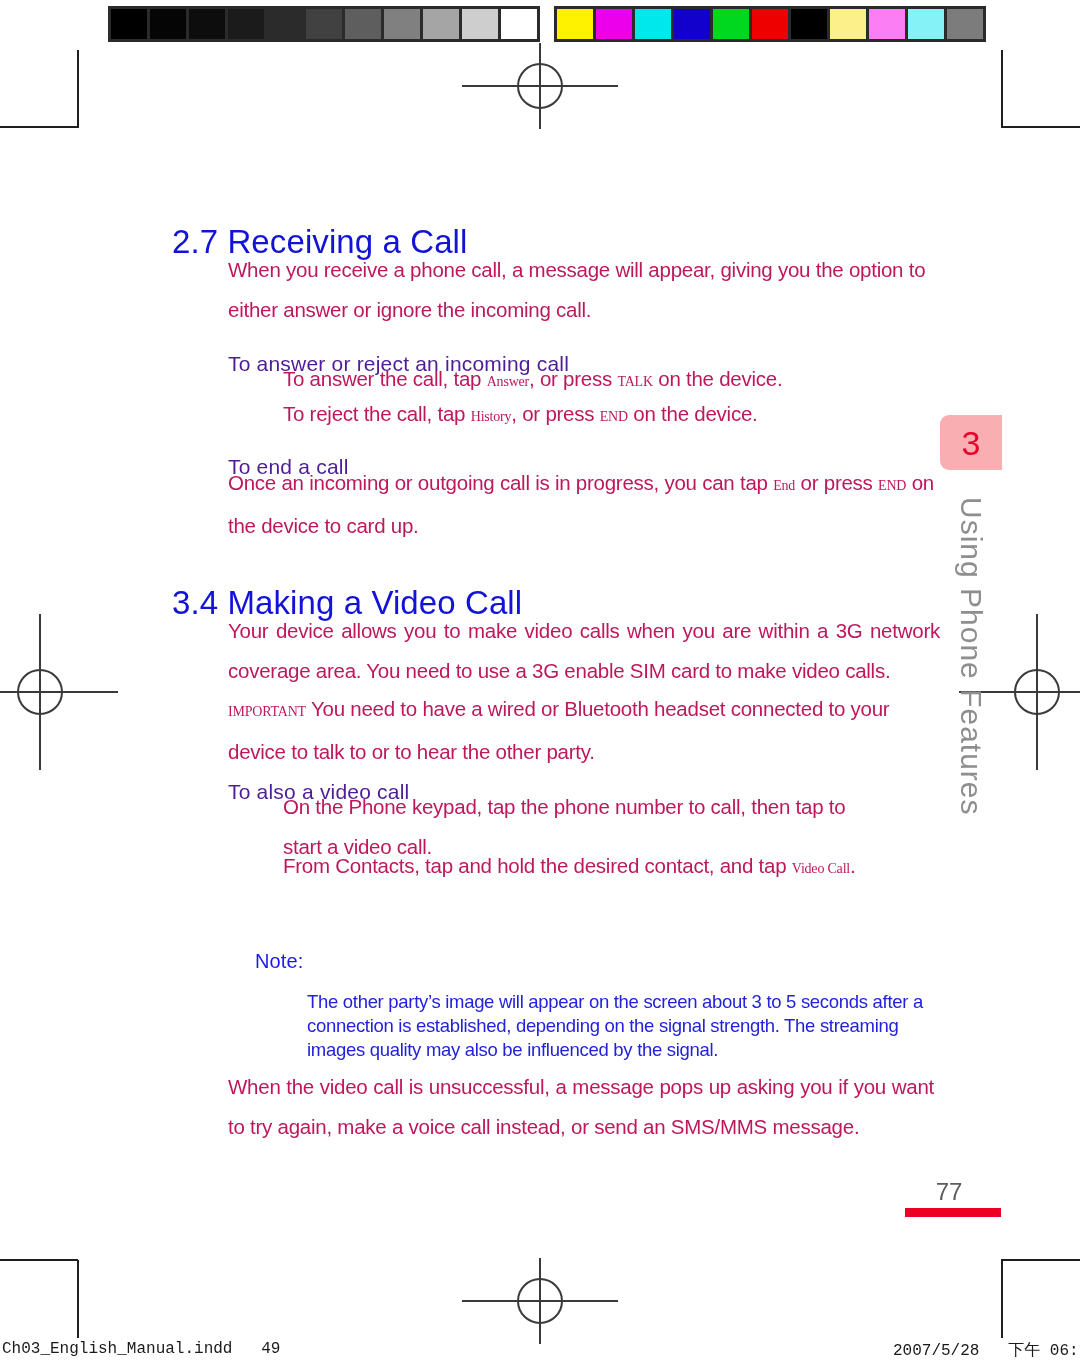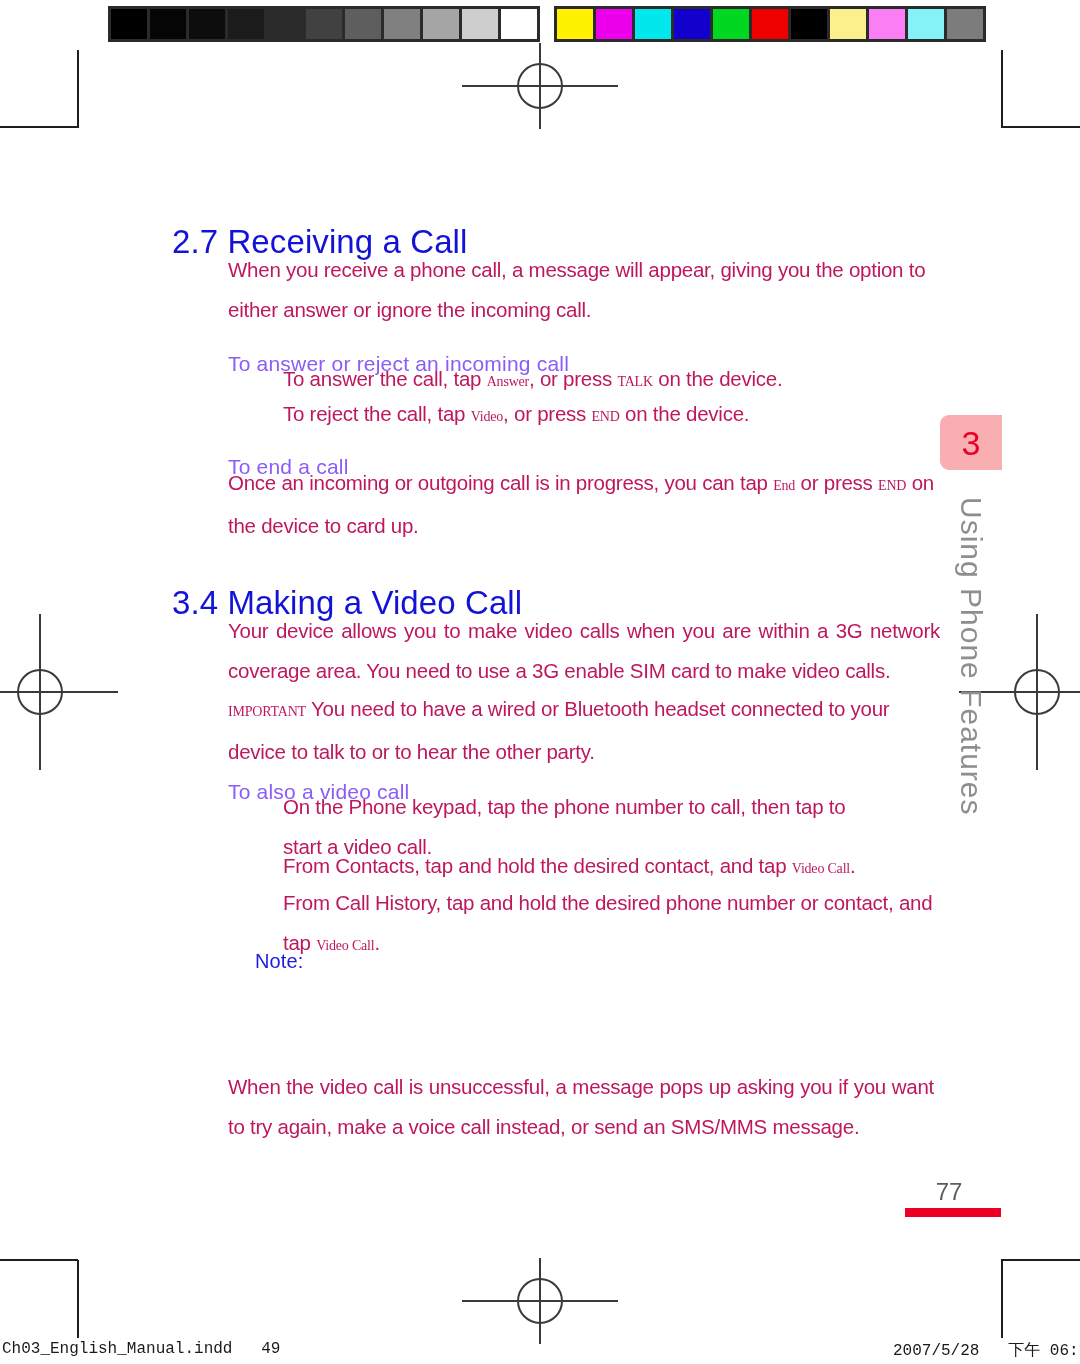--- a/index.html
+++ b/index.html
@@ -85,21 +85,21 @@
     color: #1313d8;
     font-family: "Liberation Sans", sans-serif;
     font-size: 33px;
     font-weight: normal;
     letter-spacing: 0.1px;
     white-space: nowrap;
   }
 
   .h3 {
     position: absolute;
-    color: #8b5cf6;
+    color: #4c1d95;
     font-family: "Liberation Sans", sans-serif;
     font-size: 21px;
     font-weight: normal;
     letter-spacing: 0.2px;
     white-space: nowrap;
   }
 
   .body-txt {
     position: absolute;
     color: #be185d;
@@ -259,21 +259,21 @@
 
   <p class="body-txt" style="left:228px; top:250px; width:710px; margin:0;">When you receive a phone call, a message will appear, giving you the option to either answer or ignore the incoming call.</p>
 
   <h3 class="h3" style="left:228px; top:331px;">To answer or reject an incoming call</h3>
 
   <p class="body-txt" style="left:283px; top:359px; width:680px; margin:0;">
     <span>To answer the call, tap </span><span class="ui-term">Answer</span><span>, or press </span><span class="ui-term">TALK</span><span> on the device.</span>
   </p>
 
   <p class="body-txt" style="left:283px; top:394px; width:680px; margin:0;">
-    <span>To reject the call, tap </span><span class="ui-term">Video</span><span>, or press </span><span class="ui-term">END</span><span> on the device.</span>
+    <span>To reject the call, tap </span><span class="ui-term">History</span><span>, or press </span><span class="ui-term">END</span><span> on the device.</span>
   </p>
 
   <h3 class="h3" style="left:228px; top:434px;">To end a call</h3>
 
   <p class="body-txt" style="left:228px; top:463px; width:708px; margin:0;">
     <span>Once an incoming or outgoing call is in progress, you can tap </span><span class="ui-term">End</span><span> or press </span><span class="ui-term">END</span><span> on the device to card up.</span>
   </p>
 
   <h2 class="h2" style="left:172px; top:557px;">3.4 Making a Video Call</h2>
 
@@ -284,26 +284,24 @@
   </p>
 
   <h3 class="h3" style="left:228px; top:759px;">To also a video call</h3>
 
   <p class="body-txt" style="left:283px; top:787px; width:600px; margin:0;">On the Phone keypad, tap the phone number to call, then tap to start a video call.</p>
 
   <p class="body-txt" style="left:283px; top:846px; width:680px; margin:0;">
     <span>From Contacts, tap and hold the desired contact, and tap </span><span class="ui-term">Video Call</span><span>.</span>
   </p>
 
-  <p class="body-txt" style="left:283px; top:883px; width:660px; margin:0;">
-    <span>From Call History, tap and hold the desired phone number or contact, and tap </span><span class="ui-term">Video Call</span><span>.</span>
-  </p>
 
   <div class="note-label" style="left:255px; top:950px;">Note:</div>
 
+  <p class="note-body" style="left:307px; top:990px; width:622px; margin:0;">The other party’s image will appear on the screen about  3 to 5 seconds after a connection is established, depending on the signal strength. The streaming images quality may also be influenced by the signal.</p>
 
   <p class="body-txt justified" style="left:228px; top:1067px; width:706px; margin:0;">When the video call is unsuccessful, a message pops up asking you if you want to try again, make a voice call instead, or send an SMS/MMS message.</p>
 
   <div class="chap-tab" style="left:940px; top:415px; width:62px; height:55px;">
     <span class="chap-num">3</span>
   </div>
   <div class="chap-title" style="left:988px; top:497px;">Using Phone Features</div>
 
   <div class="page-num" style="left:904px; top:1178px;">77</div>
   <div class="page-rule" style="left:905px; top:1208px; width:96px;"></div>

